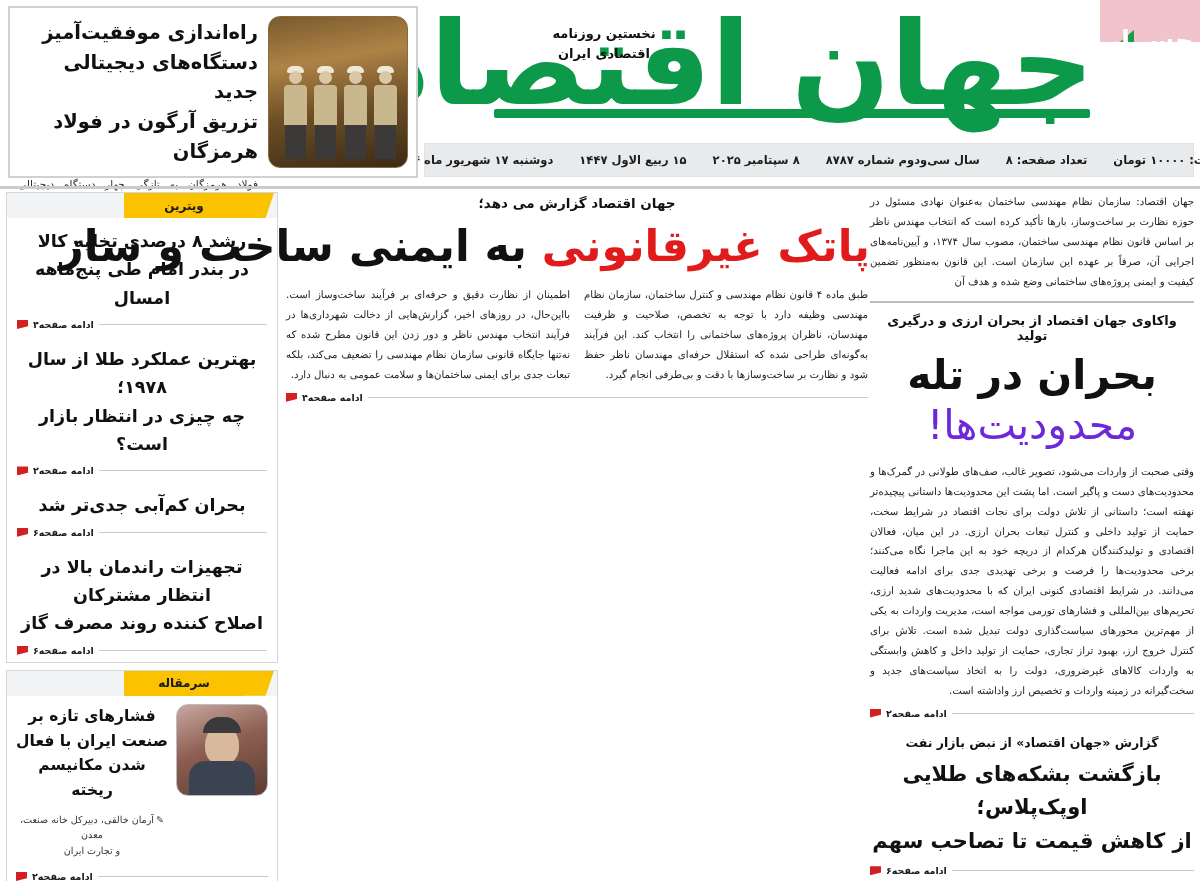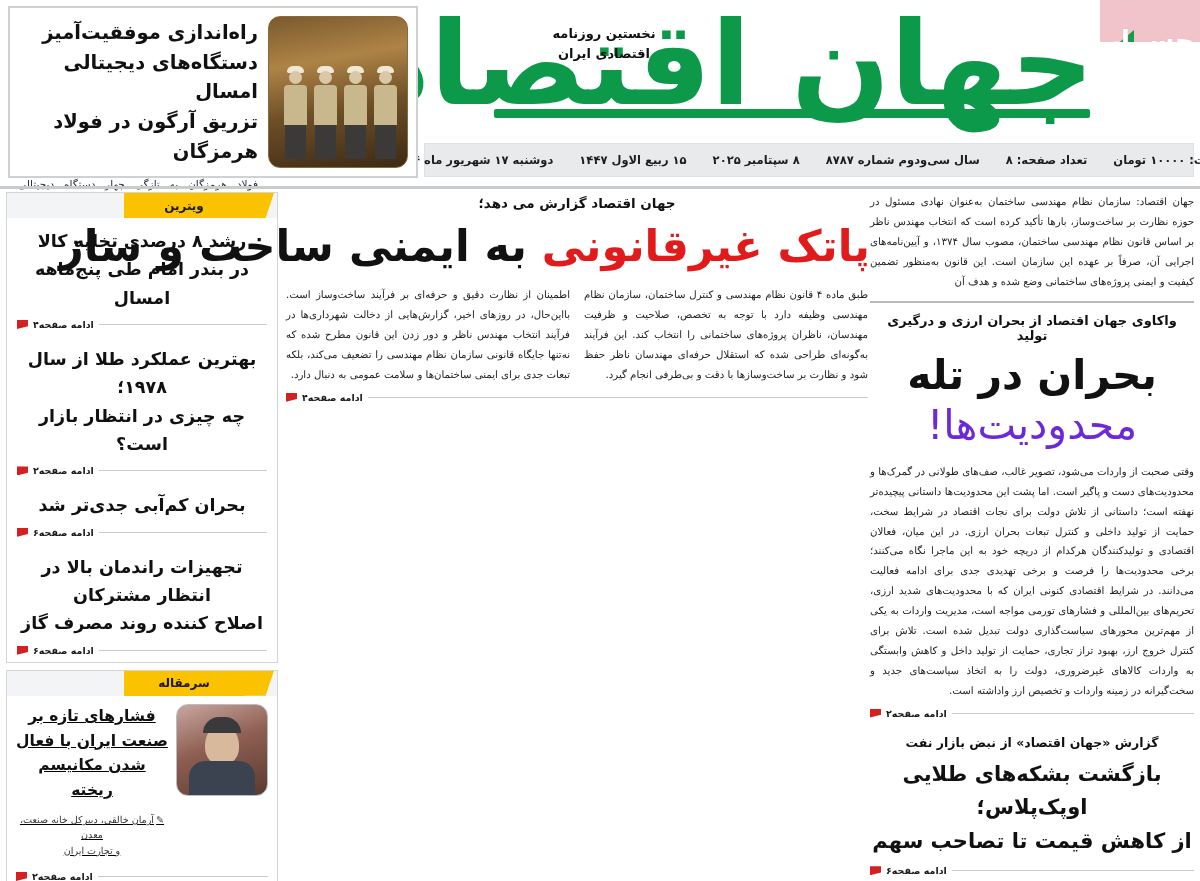--- a/index.html
+++ b/index.html
@@ -124,21 +124,21 @@
     padding-bottom: 6px;
   }
   .cont .flag {
     width: 11px; height: 9px; background: #d32020;
     clip-path: polygon(0 0, 100% 0, 100% 70%, 0 100%);
   }
   .cont .lbl { font-size: 9.5px; font-weight: bold; color: #1a1a1a; }
   .cont .line { flex: 1; height: 1px; background: #c8cbce; }
 
   
-  .op-body { display: flex; flex-direction: row-reverse; padding: 8px 9px 6px; gap: 8px; text-decoration: underline; }
+  .op-body { display: flex; flex-direction: row-reverse; padding: 8px 9px 6px; gap: 8px; }
   .op-text { flex: 1; text-align: center; }
   .op-h {
     font-size: 15.5px; font-weight: bold; color: #111; line-height: 1.6;
     letter-spacing: -0.3px;
   }
   .op-author {
     margin-top: 9px; font-size: 9.6px; color: #333; line-height: 1.6;
     font-family: "DejaVu Serif", serif;
   }
   .op-author .pen { color: #444; margin-left: 2px; }
@@ -306,21 +306,21 @@
       <span class="sep"></span>
       <span class="cell">۱۵ ربیع الاول ۱۴۴۷</span>
       <span class="sep"></span>
       <span class="cell">دوشنبه ۱۷ شهریور ماه ۱۴۰۴</span>
     </div>
 
     <div class="teaser">
       <div class="teaser-text">
         <div class="teaser-h">
           <div>راه‌اندازی موفقیت‌آمیز</div>
-          <div>دستگاه‌های دیجیتالی امسال</div>
+          <div>دستگاه‌های دیجیتالی جدید</div>
           <div>تزریق آرگون در فولاد هرمزگان</div>
         </div>
         <div class="teaser-body">فولاد هرمزگان به تازگی چهار دستگاه دیجیتالی پیشرفته برای تزریق گاز آرگون به درون تاندیش‌ها در واحد ریخته‌گری نصب و راه‌اندازی کرده و این اقدام...</div>
         <div class="teaser-page">صفحه۳</div>
       </div>
       <div class="teaser-photo">
         <div class="fig" style="left:14px">
           <div class="helm"></div>
             <div class="head"></div>
             <div class="body"></div>

